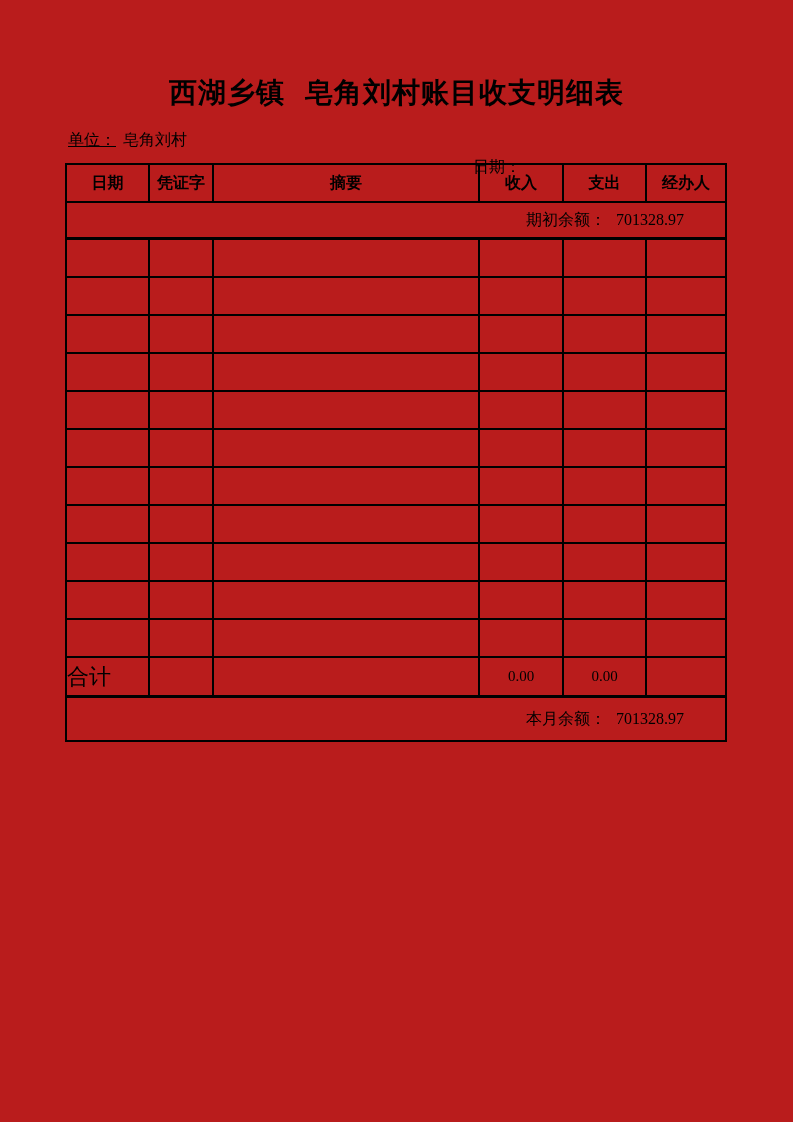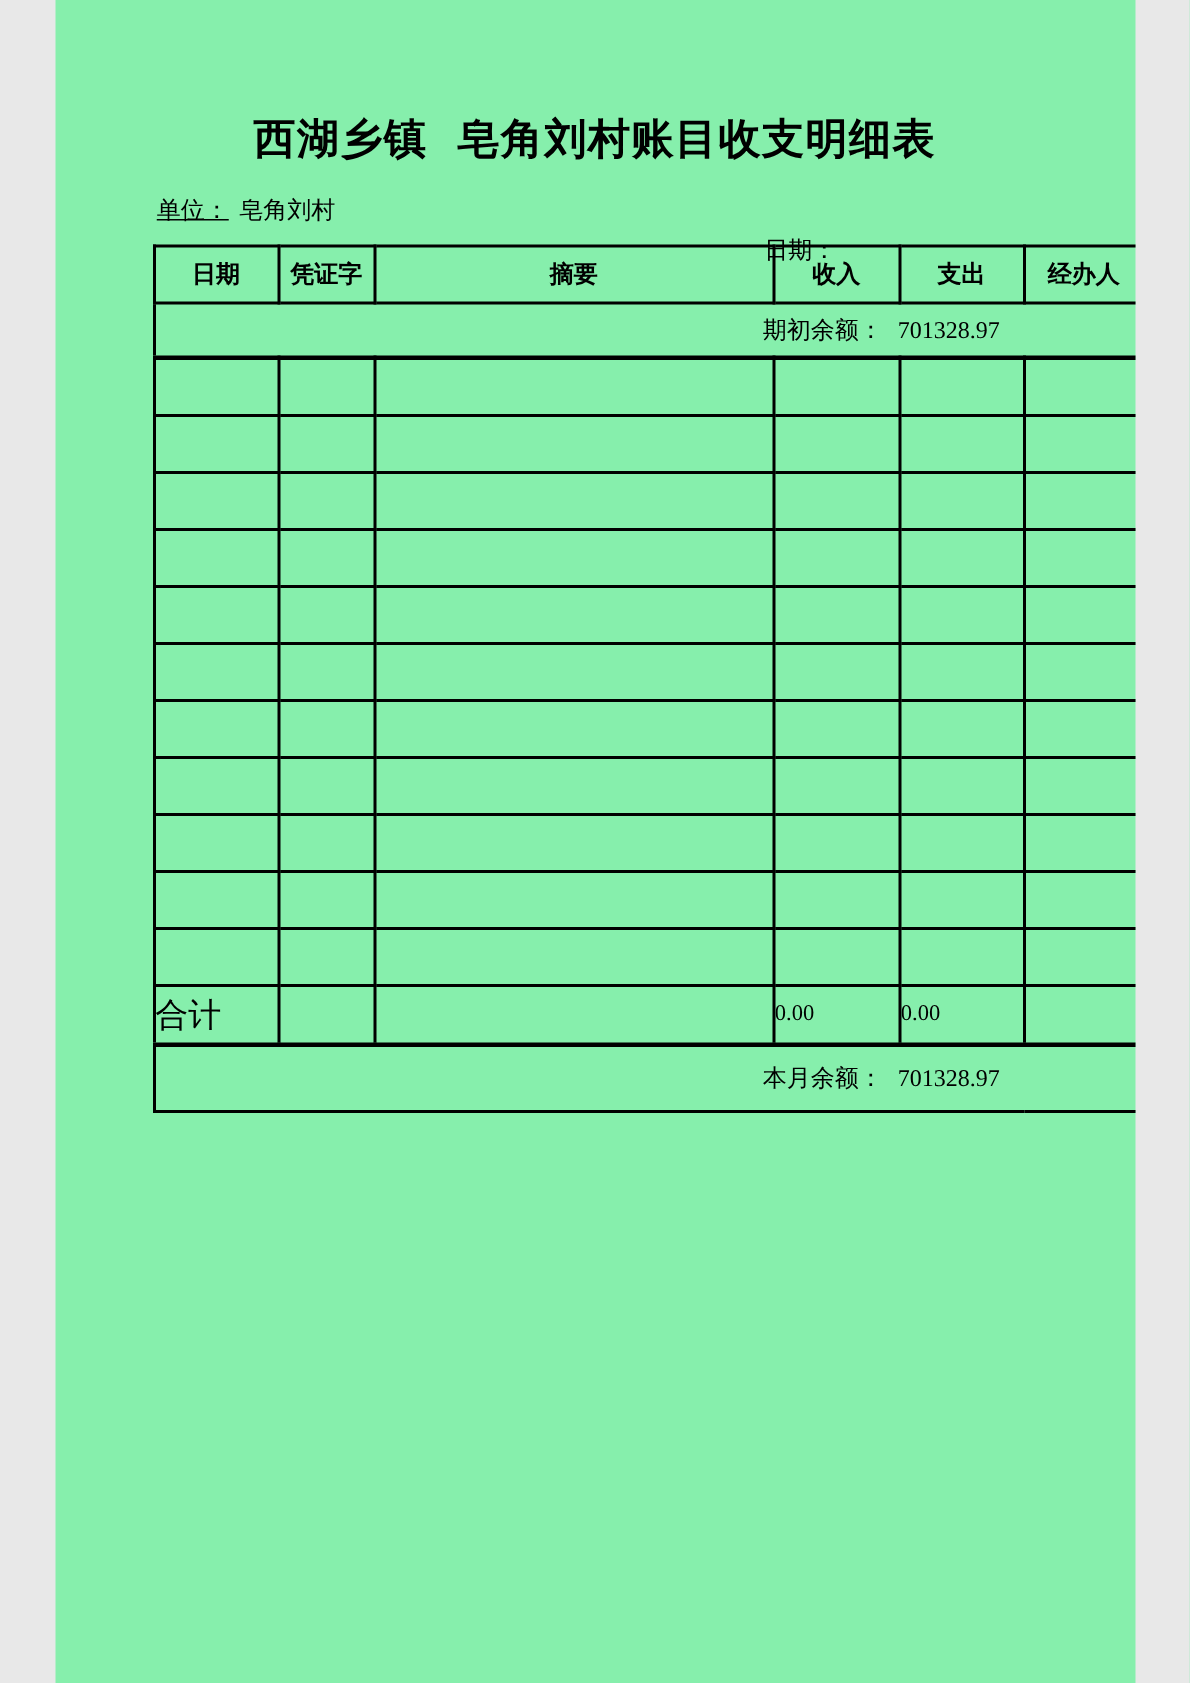--- a/index.html
+++ b/index.html
@@ -1,21 +1,21 @@
 <!DOCTYPE html>
 <html><head>
 <meta charset="utf-8">
 <style>
   html, body { margin: 0; padding: 0; background: #e8e8e8; }
   .page {
     position: relative;
-    width: 720px;
+    width: 793px;
     height: 1122px;
     margin: 0 auto;
-    background: #86efac;
+    background: #b91c1c;
     font-family: "Liberation Serif", "DejaVu Serif", serif;
     color: #000000;
     overflow: hidden;
   }
   .doc-title {
     position: absolute;
     top: 74px;
     left: 0;
     width: 100%;
     text-align: center;
@@ -57,39 +57,39 @@
     text-align: center;
     vertical-align: middle;
     border-bottom-width: 3px;
     border-radius: 14px;
   }
   tr.balance-row td {
     height: 34px;
     text-align: right;
     vertical-align: middle;
     font-size: 16px;
-    padding-right: 95px;
+    padding-right: 41px;
     border-bottom-width: 3px;
   }
   tr.balance-row.closing td {
     height: 42px;
     border-top-width: 3px;
     border-bottom-width: 2px;
   }
   .balance-label { margin-right: 10px; }
   tr.data-row td { height: 36px; }
   tr.total-row td { height: 37px; vertical-align: middle; }
   td.total-label-cell {
     font-family: Liberation Serif, serif;
     font-size: 22px;
     text-align: left;
     padding-left: 3px;
   }
   td.amount-cell {
-    text-align: left;
+    text-align: center;
     padding-right: 4px;
     font-size: 15px;
   }
 </style>
 </head>
 <body>
 
 <div class="page">
 
   <div class="doc-title">西湖乡镇 皂角刘村账目收支明细表</div>

